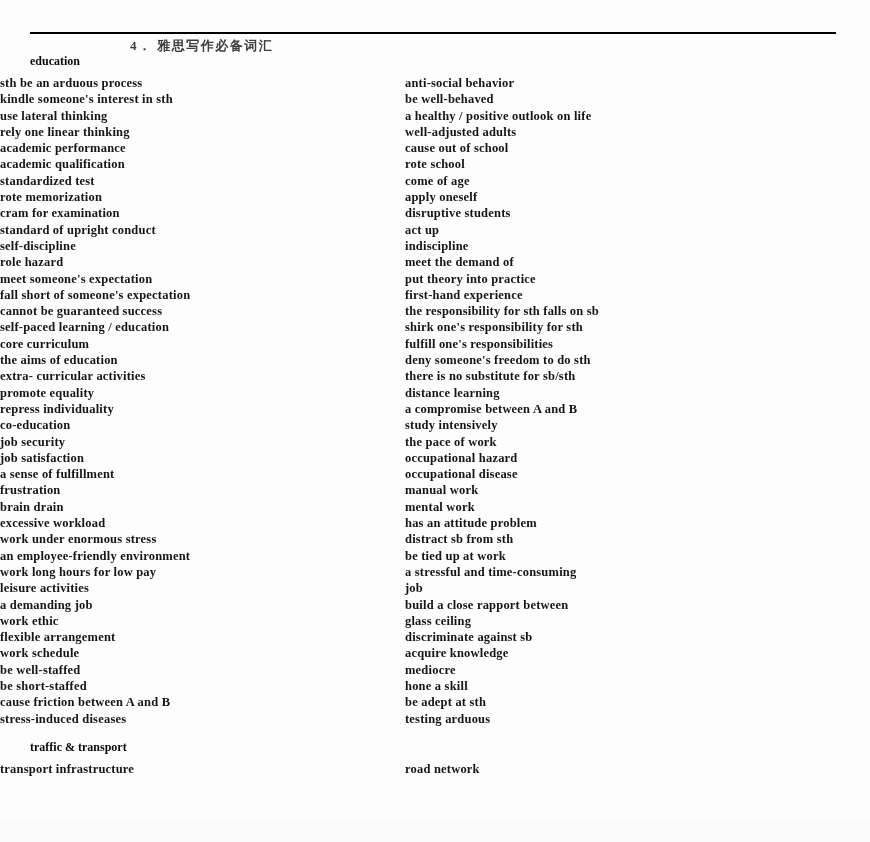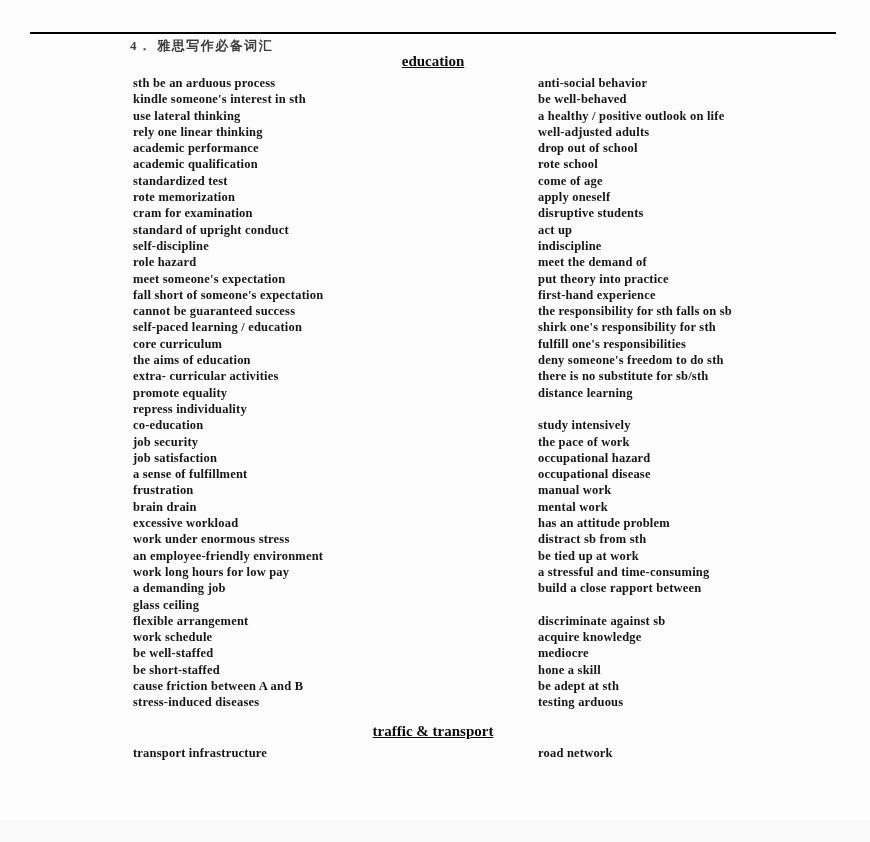--- a/index.html
+++ b/index.html
@@ -30,28 +30,26 @@
   }
   .sections {
     position: absolute;
     top: 48px;
     left: 0;
     right: 0;
   }
   .section-title {
     margin: 4px 0 4px 30px;
     width: 806px;
-    text-align: center;
-    font-size: 15px;
+    font-size: 12px;
     line-height: 19px;
-    text-decoration: underline;
     color: #0a0a0a;
   }
   .section + .section .section-title { margin-top: 11px; }
-  .rows { margin-left: 133px; margin-right: 30px; }
+  .rows { margin-right: 30px; }
   .row {
     display: grid;
     grid-template-columns: 405px 1fr;
   }
   .cell {
     font-size: 12.5px;
     line-height: 16.3px;
     white-space: nowrap;
     letter-spacing: 0.2px;
   }
@@ -77,21 +75,21 @@
           <div class="row">
             <div class="cell left">use lateral thinking</div>
             <div class="cell right">a healthy / positive outlook on life</div>
           </div>
           <div class="row">
             <div class="cell left">rely one linear thinking</div>
             <div class="cell right">well-adjusted adults</div>
           </div>
           <div class="row">
             <div class="cell left">academic performance</div>
-            <div class="cell right">drop out of school</div>
+            <div class="cell right">cause out of school</div>
           </div>
           <div class="row">
             <div class="cell left">academic qualification</div>
             <div class="cell right">rote school</div>
           </div>
           <div class="row">
             <div class="cell left">standardized test</div>
             <div class="cell right">come of age</div>
           </div>
           <div class="row">
@@ -141,20 +139,21 @@
           <div class="row">
             <div class="cell left">extra- curricular activities</div>
             <div class="cell right">there is no substitute for sb/sth</div>
           </div>
           <div class="row">
             <div class="cell left">promote equality</div>
             <div class="cell right">distance learning</div>
           </div>
           <div class="row">
             <div class="cell left">repress individuality</div>
+            <div class="cell right">a compromise between A and B</div>
           </div>
           <div class="row">
             <div class="cell left">co-education</div>
             <div class="cell right">study intensively</div>
           </div>
         </div>
       </div>
       <div class="section">
         <div class="rows">
           <div class="row">
@@ -187,24 +186,29 @@
           </div>
           <div class="row">
             <div class="cell left">an employee-friendly environment</div>
             <div class="cell right">be tied up at work</div>
           </div>
           <div class="row">
             <div class="cell left">work long hours for low pay</div>
             <div class="cell right">a stressful and time-consuming</div>
           </div>
           <div class="row">
+            <div class="cell left">leisure activities</div>
+            <div class="cell right">job</div>
+          </div>
+          <div class="row">
             <div class="cell left">a demanding job</div>
             <div class="cell right">build a close rapport between</div>
           </div>
           <div class="row">
+            <div class="cell left">work ethic</div>
             <div class="cell right">glass ceiling</div>
           </div>
           <div class="row">
             <div class="cell left">flexible arrangement</div>
             <div class="cell right">discriminate against sb</div>
           </div>
           <div class="row">
             <div class="cell left">work schedule</div>
             <div class="cell right">acquire knowledge</div>
           </div>

